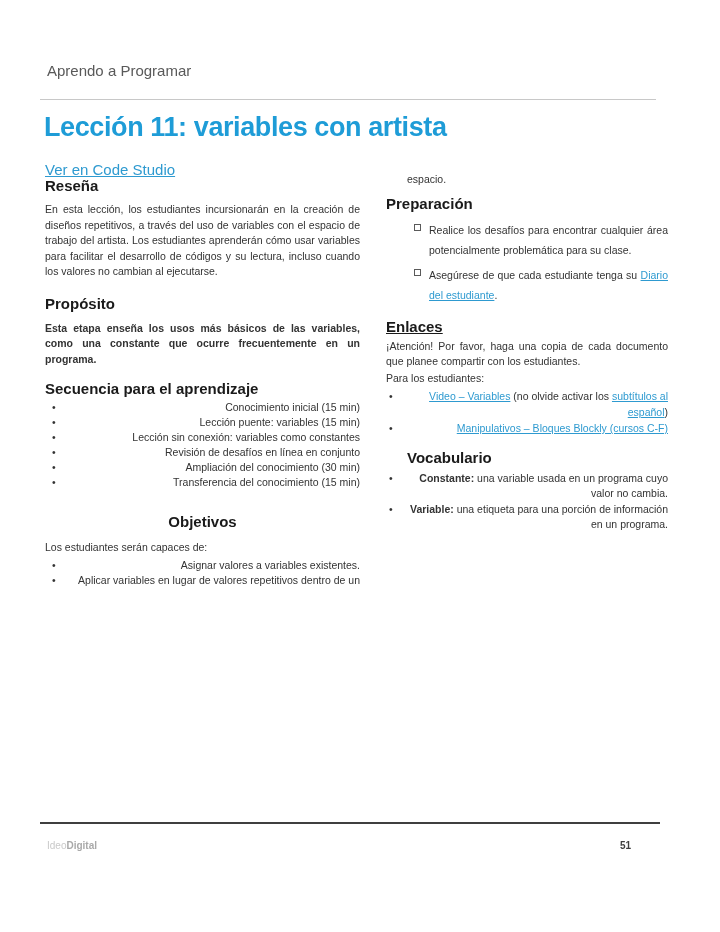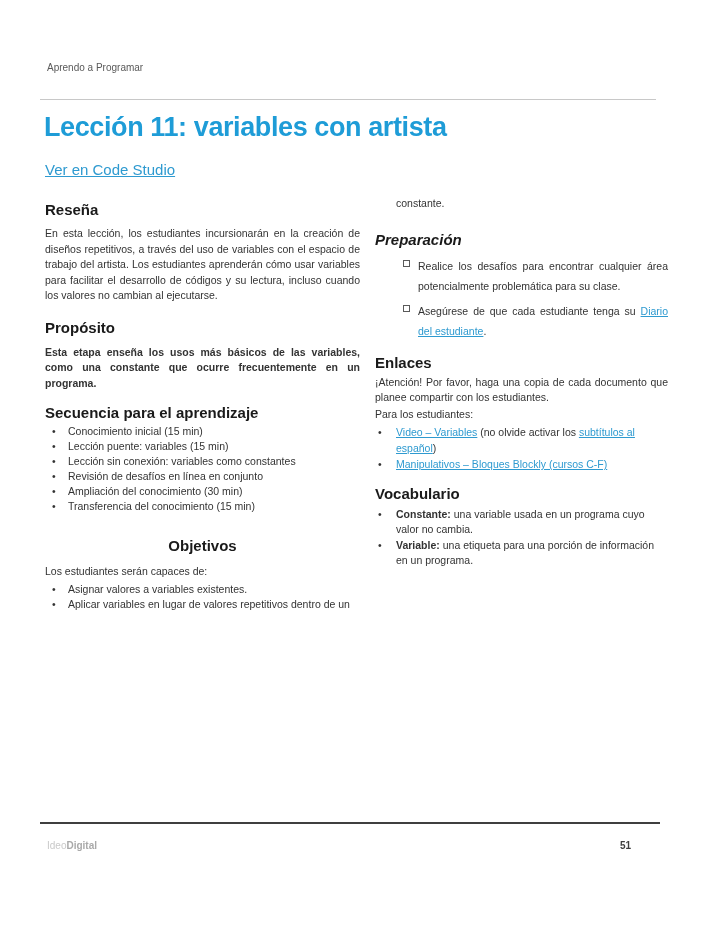--- a/index.html
+++ b/index.html
@@ -1,54 +1,54 @@
 <!DOCTYPE html>
 <html><head>
 <meta charset="utf-8">
 <style>
   html,body { margin:0; padding:0; background:#ffffff; }
   .page {
     position:relative; width:720px; height:932px; background:#ffffff;
     font-family:"Liberation Sans", sans-serif; color:#333333; overflow:hidden;
   }
-  .hdr { position:absolute; top:62px; left:47px; font-size:10px; color:#595959; }
+  .hdr { position:absolute; top:62px; left:47px; font-size:15px; color:#595959; }
   .top-rule { position:absolute; top:99px; left:40px; width:616px; height:1px; background:#c8c8c8; }
   .title {
     position:absolute; top:112px; left:44px; margin:0;
     font-size:27px; font-weight:700; color:#1E9CD7; letter-spacing:-0.4px;
   }
   .codestudio {
     position:absolute; top:161px; left:45px; font-size:15px;
     color:#2E9AD0; text-decoration:underline; cursor:pointer;
   }
-  .columns { position:absolute; top:196px; left:45px; width:623px; display:flex; gap:15px; }
+  .columns { position:absolute; top:172px; left:45px; width:623px; display:flex; gap:26px; }
   .col-left { width:315px; }
   .col-right { flex:1; min-width:0; }
   h2 { font-size:15px; line-height:19px; font-weight:700; color:#1a1a1a; margin:0; }
   p { margin:0; font-size:10.5px; line-height:15.5px; color:#333333; }
   .just { text-align:justify; }
   .lead { font-weight:400; }
   a.lnk { color:#2E9AD0; text-decoration:underline; cursor:pointer; }
   
   .h-resena { margin-top:4px; }
   .p-resena { margin-top:7px; }
   .h-proposito { margin-top:14px; }
   .p-proposito { margin-top:8px;font-weight:bold; }
   .h-secuencia { margin-top:12px; }
   .h-objetivos { margin-top:22px;text-align:center; }
   .p-objlead { margin-top:9px; }
   
   .p-cont { padding-left:21px; }
-  .h-preparacion { margin-top:18px;font-style:italic; }
-  .h-enlaces { margin-top:12px; }
+  .h-preparacion { margin-top:6px; }
+  .h-enlaces { margin-top:12px;text-decoration:underline; }
   .p-notice { margin-top:3px; }
   .p-stulead { margin-top:1px; }
-  .h-vocabulario { margin-top:12px; }
+  .h-vocabulario { margin-top:12px;margin-left:21px; }
   
-  ul.bullets { list-style:none; margin:2px 0 0 0; padding:0; }
+  ul.bullets { list-style:none; margin:2px 0 0 0; padding:0;text-align:right; }
   ul.bullets li { position:relative; padding-left:23px; font-size:10.5px; line-height:15px; }
   ul.bullets li::before { content:"\2022"; position:absolute; left:7px; top:0; }
   .col-right ul.bullets li { padding-left:21px; line-height:16px; }
   .col-right ul.bullets li::before { left:3px; }
   ul.bullets.voc { margin-top:4px; }
   ul.bullets.voc li { line-height:15px; margin-bottom:1px; }
   ul.checks { list-style:none; margin:7px 0 0 0; padding:0; }
   ul.checks li { position:relative; padding-left:43px; font-size:10.5px; line-height:20px; margin-bottom:5px; }
   .chkbox { position:absolute; left:28px; top:4px; width:5px; height:5px; border:1px solid #5a5a5a; background:#fff; }
   
@@ -89,21 +89,21 @@
 
       <h2 class="h-objetivos">Objetivos</h2>
       <p class="lead p-objlead">Los estudiantes serán capaces de:</p>
       <ul class="bullets">
         <li>Asignar valores a variables existentes.</li>
         <li>Aplicar variables en lugar de valores repetitivos dentro de un</li>
       </ul>
     </div>
 
     <div class="col-right">
-      <p class="p-cont">constante.</p>
+      <p class="p-cont">espacio.</p>
 
       <h2 class="h-preparacion">Preparación</h2>
       <ul class="checks">
         <li>
           <span class="chkbox"></span>
           <span class="just" style="display:block">Realice los desafíos para encontrar cualquier área potencialmente problemática para su clase.</span>
         </li>
         <li>
           <span class="chkbox"></span>
           <span class="just" style="display:block"><span>Asegúrese de que cada estudiante tenga su </span><a class="lnk">Diario del estudiante</a><span>.</span></span>

